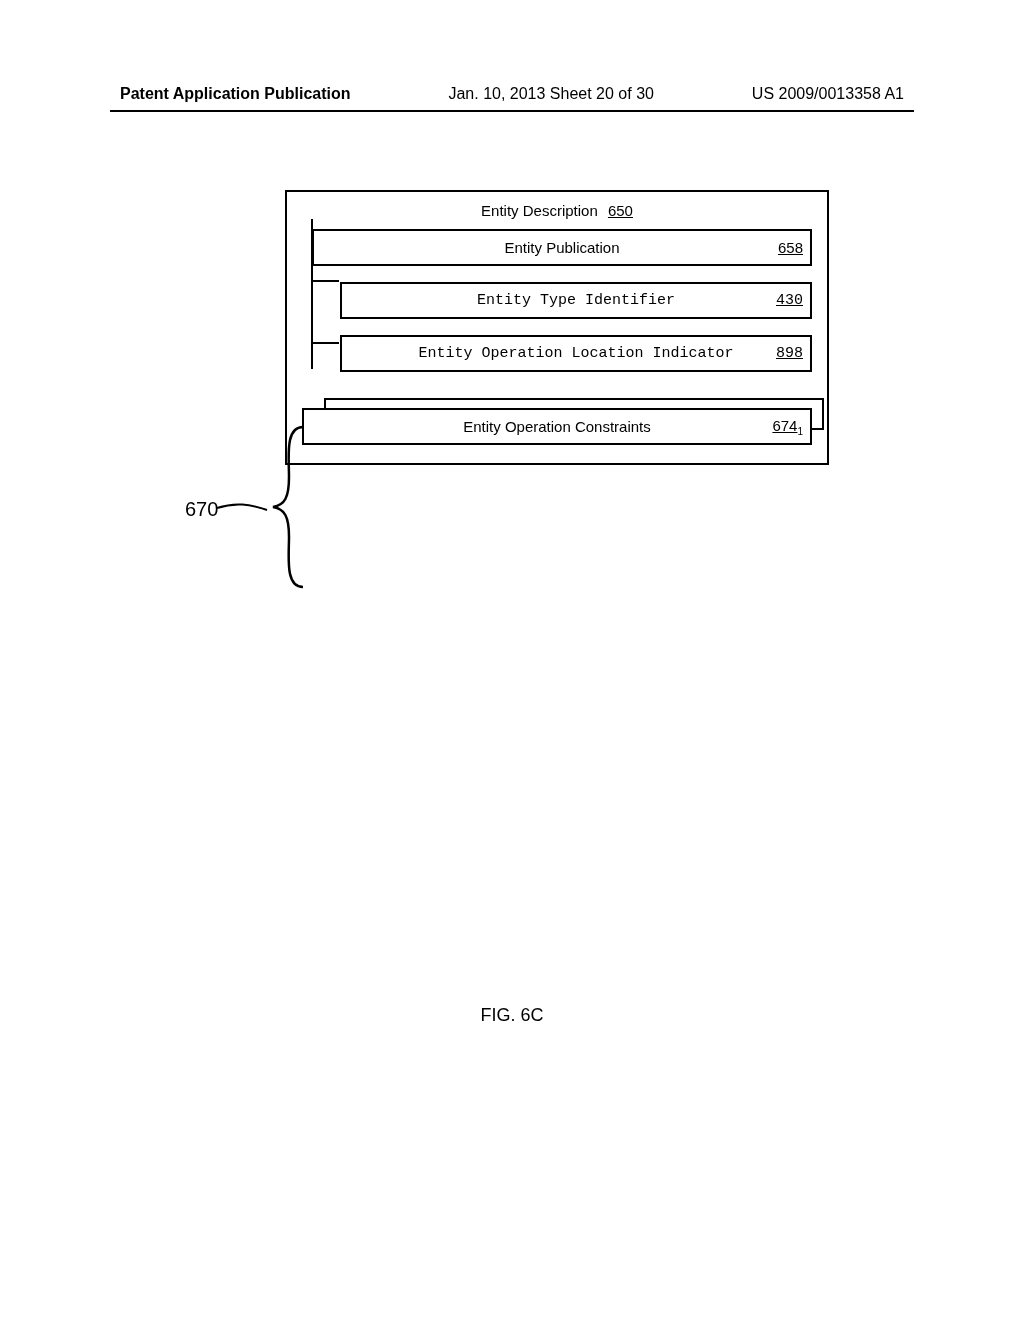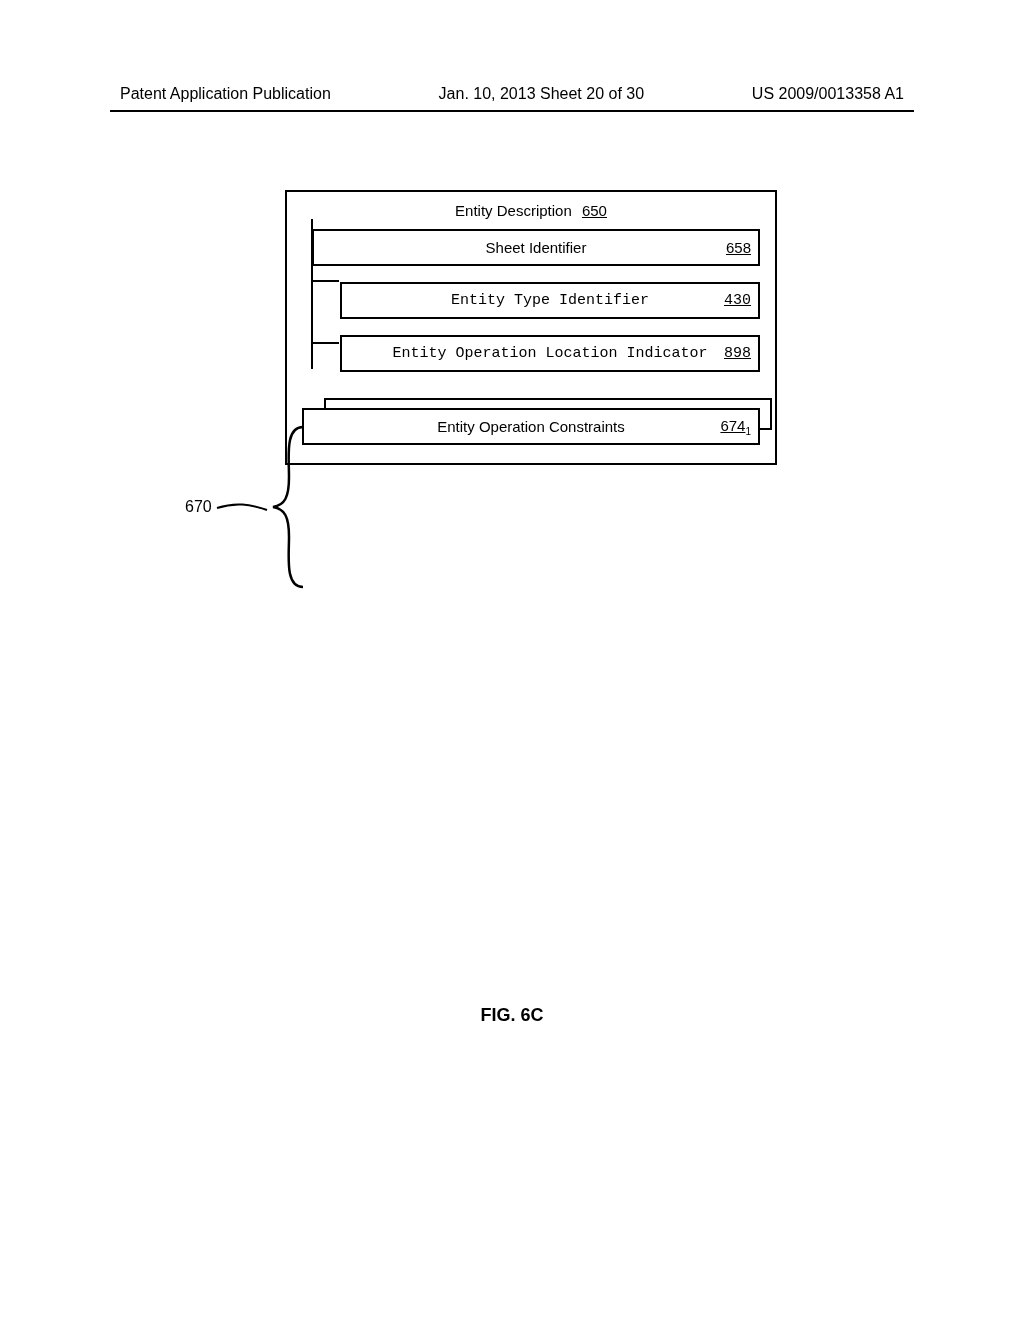--- a/index.html
+++ b/index.html
@@ -13,41 +13,41 @@
   }
   .page-header {
     position: absolute;
     top: 85px;
     left: 120px;
     right: 120px;
     display: flex;
     justify-content: space-between;
     font-size: 16px;
   }
-  .page-header .left { font-weight: normal; }
+  .page-header .left { font-weight: bold; }
   .page-header .center {}
   .page-header .right {}
   .header-rule {
     position: absolute;
     top: 110px;
     left: 110px;
     right: 110px;
     border-top: 2px solid #000;
   }
   .figure-container {
     position: absolute;
     top: 190px;
     left: 110px;
     right: 110px;
   }
   .main-box {
     position: absolute;
     left: 175px;
     top: 0;
-    width: 492px;
+    width: 544px;
     border: 2px solid #000;
     padding: 10px 15px 18px 15px;
   }
   .main-title {
     text-align: center;
     font-size: 15px;
     margin-bottom: 10px;
   }
   .main-title .refnum {
     text-decoration: underline;
@@ -119,33 +119,33 @@
     overflow: visible;
   }
   .curly-svg {
     position: absolute;
     left: -22px;
     width: 40px;
     overflow: visible;
   }
   .side-label {
     position: absolute;
-    font-size: 16px;
+    font-size: 20px;
   }
   .lead-svg {
     position: absolute;
     overflow: visible;
   }
   .fig-caption {
     position: absolute;
     top: 1005px;
     left: 0;
     width: 1024px;
     text-align: center;
-    font-weight: bold;
+    font-weight: normal;
     font-size: 18px;
   }
 </style>
 </head>
 <body>
 
 <div class="page-header">
   <span class="left">Patent Application Publication</span>
   <span class="center">Jan. 10, 2013  Sheet 20 of 30</span>
   <span class="right">US 2009/0013358 A1</span>
@@ -158,21 +158,21 @@
     <div class="main-title">
       <span>Entity Description</span>
       <span class="refnum">650</span>
     </div>
 
     <svg class="conn-svg" viewBox="0 0 50 180">
       <path d="M 15 0 L 15 150 M 15 62 L 42 62 M 15 124 L 42 124" stroke="#000" stroke-width="2" fill="none"></path>
     </svg>
 
     <div class="inner-box" style="margin-left:10px;">
-      <span class="label">Sheet Identifier</span>
+      <span class="label">Entity Publication</span>
       <span class="ref">658</span>
     </div>
 
     <div class="inner-box indent-1 group-top">
       <span class="label">Entity Type Identifier</span>
       <span class="ref">430</span>
     </div>
 
     <div class="inner-box indent-1 group-top">
       <span class="label">Entity Operation Location Indicator</span>

